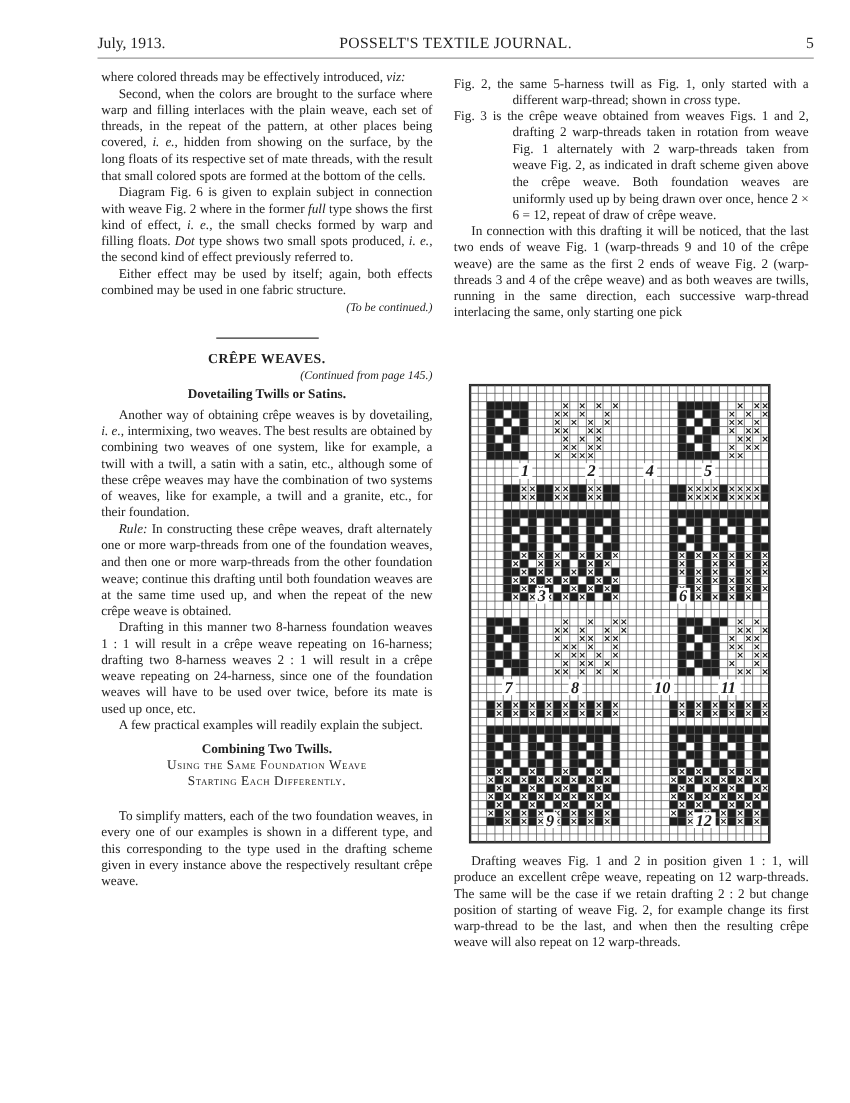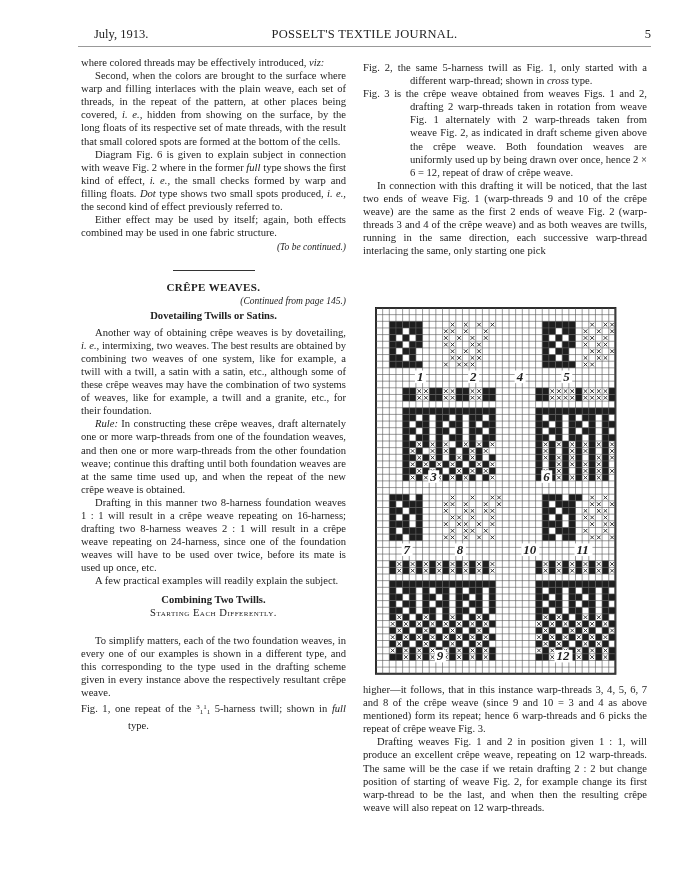--- a/index.html
+++ b/index.html
@@ -1,18 +1,18 @@
 <!DOCTYPE html>
 <html><head>
 <meta charset="utf-8">
 <style>
   html,body{margin:0;padding:0;background:#fff;}
   body{width:680px;height:882px;position:relative;overflow:hidden;font-family:"Liberation Serif","DejaVu Serif",serif;color:#222;}
   .hdr{position:absolute;top:27px;left:78px;width:573px;height:16px;font-size:12.5px;}
-  .hdr .l{position:absolute;left:16px;top:0;}
+  .hdr .l{position:absolute;left:0;top:0;}
   .hdr .c{position:absolute;left:0;right:0;text-align:center;top:0;letter-spacing:0.3px;}
   .hdr .r{position:absolute;right:0;top:0;}
   .rule{position:absolute;top:46px;left:78px;width:573px;border-top:1px solid #999;}
   .col{position:absolute;font-size:10.6px;line-height:13.1px;text-align:justify;}
   .colL{left:81px;top:56px;width:265px;}
   .colR{left:363px;top:61px;width:284px;}
   p{margin:0;}
   .ind{text-indent:14px;}
   .hang{padding-left:47px;text-indent:-47px;}
   .center{text-align:right;font-family:Liberation Serif, serif;}
@@ -45,23 +45,23 @@
   <p class="center cont">(To be continued.)</p>
   <div class="sep"></div>
   <p class="h1">CRÊPE WEAVES.</p>
   <p class="center cont" style="margin-top:0">(Continued from page 145.)</p>
   <p class="h2">Dovetailing Twills or Satins.</p>
   <p class="ind" style="margin-top:4px"><span>Another way of obtaining crêpe weaves is by dovetailing,</span> <em>i. e.,</em> <span>intermixing, two weaves. The best results are obtained by combining two weaves of one system, like for example, a twill with a twill, a satin with a satin, etc., although some of these crêpe weaves may have the combination of two systems of weaves, like for example, a twill and a granite, etc., for their foundation.</span></p>
   <p class="ind"><em>Rule:</em> <span>In constructing these crêpe weaves, draft alternately one or more warp-threads from one of the foundation weaves, and then one or more warp-threads from the other foundation weave; continue this drafting until both foundation weaves are at the same time used up, and when the repeat of the new crêpe weave is obtained.</span></p>
   <p class="ind">Drafting in this manner two 8-harness foundation weaves 1 : 1 will result in a crêpe weave repeating on 16-harness; drafting two 8-harness weaves 2 : 1 will result in a crêpe weave repeating on 24-harness, since one of the foundation weaves will have to be used over twice, before its mate is used up once, etc.</p>
   <p class="ind">A few practical examples will readily explain the subject.</p>
   <p class="h2" style="margin-top:5px">Combining Two Twills.</p>
+  <p class="sc">Using the Same Foundation Weave</p>
   <p class="sc">Starting Each Differently.</p>
   <p class="ind" style="margin-top:15px">To simplify matters, each of the two foundation weaves, in every one of our examples is shown in a different type, and this corresponding to the type used in the drafting scheme given in every instance above the respectively resultant crêpe weave.</p>
-  <p class="hang" style="margin-top:2px"><span>Fig. 1,</span> <span>one repeat of the</span> <span class="frac">3</span><span class="fracb">1</span><span class="frac">1</span><span class="fracb">1</span> <span>5-harness twill; shown in</span> <em>full</em> <span>type.</span></p>
 </div>
 
 <div class="col colR">
   <p class="hang"><span>Fig. 2,</span> <span>the same 5-harness twill as Fig. 1, only started with a different warp-thread; shown in</span> <em>cross</em> <span>type.</span></p>
   <p class="hang"><span>Fig. 3</span> <span>is the crêpe weave obtained from weaves Figs. 1 and 2, drafting 2 warp-threads taken in rotation from weave Fig. 1 alternately with 2 warp-threads taken from weave Fig. 2, as indicated in draft scheme given above the crêpe weave. Both foundation weaves are uniformly used up by being drawn over once, hence 2 × 6 = 12, repeat of draw of crêpe weave.</span></p>
   <p class="ind">In connection with this drafting it will be noticed, that the last two ends of weave Fig. 1 (warp-threads 9 and 10 of the crêpe weave) are the same as the first 2 ends of weave Fig. 2 (warp-threads 3 and 4 of the crêpe weave) and as both weaves are twills, running in the same direction, each successive warp-thread interlacing the same, only starting one pick</p>
 </div>
 
 <div class="diag">
   <svg id="weave-svg" xmlns="http://www.w3.org/2000/svg" width="243.4" height="369.75">
@@ -1003,15 +1003,14 @@
       <rect x="199.5" y="236.41000000000003" width="18" height="12.635" fill="#ffffff"></rect>
       <text x="201.5" y="247.05" font-family="Liberation Serif, serif" font-style="italic" font-weight="bold" font-size="13" fill="#1e1e1e">11</text>
       <rect x="59.85" y="342.81000000000006" width="11" height="12.635" fill="#ffffff"></rect>
       <text x="61.85" y="353.45000000000005" font-family="Liberation Serif, serif" font-style="italic" font-weight="bold" font-size="13" fill="#1e1e1e">9</text>
       <rect x="179.55" y="342.81000000000006" width="18" height="12.635" fill="#ffffff"></rect>
       <text x="181.55" y="353.45000000000005" font-family="Liberation Serif, serif" font-style="italic" font-weight="bold" font-size="13" fill="#1e1e1e">12</text>
     </svg>
 </div>
 
 <div class="post">
-  <p>higher—it follows, that in this instance warp-threads 3, 4, 5, 6, 7 and 8 of the crêpe weave (since 9 and 10 = 3 and 4 as above mentioned) form its repeat; hence 6 warp-threads and 6 picks the repeat of crêpe weave Fig. 3.</p>
   <p class="ind">Drafting weaves Fig. 1 and 2 in position given 1 : 1, will produce an excellent crêpe weave, repeating on 12 warp-threads. The same will be the case if we retain drafting 2 : 2 but change position of starting of weave Fig. 2, for example change its first warp-thread to be the last, and when then the resulting crêpe weave will also repeat on 12 warp-threads.</p>
 </div>
 
 </body></html>

